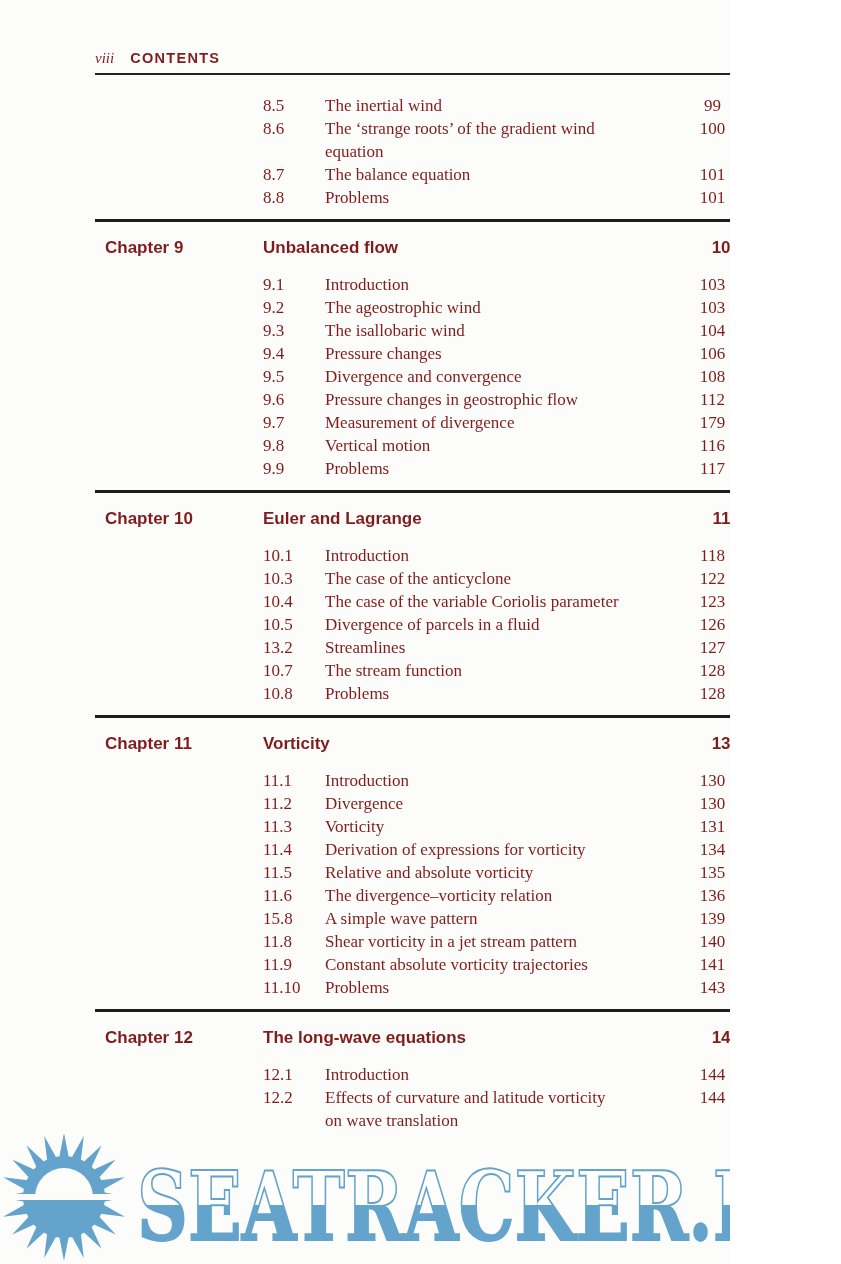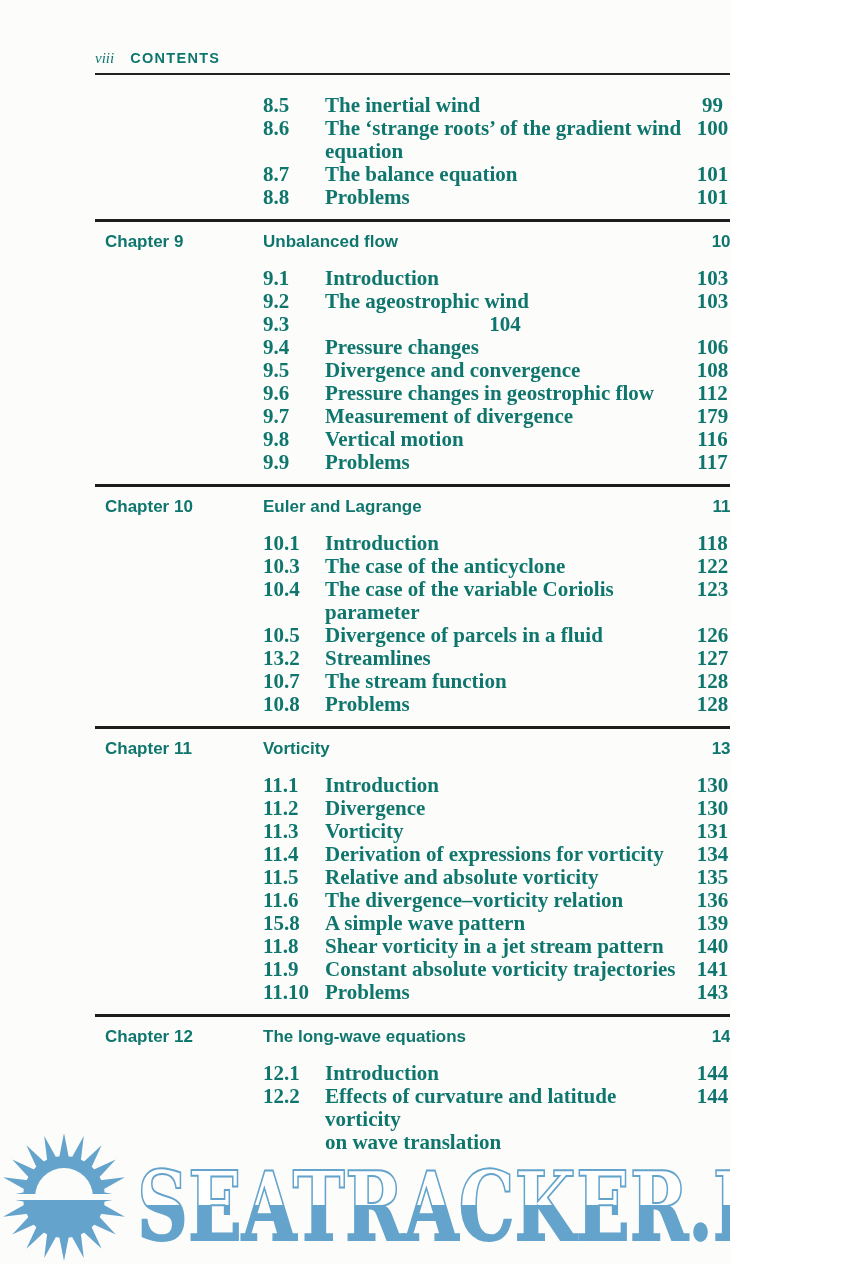--- a/index.html
+++ b/index.html
@@ -1,58 +1,57 @@
 <!DOCTYPE html>
 <html><head>
 <meta charset="utf-8">
 <style>
   html,body{margin:0;padding:0;}
   .page{
     position:relative;
     width:730px;height:1264px;
     background:#fcfcfa;
-    color:#0f766e;
+    color:#7f1d1d;
     font-family:"Liberation Serif",serif;
     overflow:hidden;
   }
   .content{
     position:absolute;
     left:95px;top:50px;
     width:645px;
   }
   
   .page-header{display:flex;align-items:baseline;gap:16px;}
   .folio{font:italic 15px "Liberation Serif",serif;}
   .running-head{font:bold 14.5px "Liberation Sans",sans-serif;letter-spacing:1.3px;}
   .head-rule{height:2px;background:#222;margin-top:6px;}
   
   .toc-section.with-chapter{
     margin-top:10px;
     border-top:3px solid #1d1d1d;
-    padding-top:8px;
+    padding-top:14px;
   }
   .toc-section.no-chapter{margin-top:19px;}
   .chapter-row{
     display:grid;
     grid-template-columns:168px 1fr 60px;
     font-family:"Liberation Sans",sans-serif;
     font-weight:bold;
     font-size:17px;
     line-height:23px;
     margin-bottom:14px;
   }
   .chapter-label{padding-left:10px;}
   .chapter-page{text-align:right;}
   .items{}
   .toc-row{
     display:grid;
     grid-template-columns:168px 62px 360px 1fr;
-    font-size:21px;
+    font-size:17px;
     line-height:23px;
-    font-weight:bold;
   }
   .sec-num{}
   .sec-title{white-space:pre-line;}
   .sec-page{text-align:center;}
   
   .watermark{
     position:absolute;
     left:0;bottom:0;
     width:841px;height:130px;
     pointer-events:none;
@@ -120,20 +119,21 @@
   <div class="toc-row">
     <div class="col-spacer"></div>
     <div class="sec-num">9.2</div>
     <div class="sec-title">The ageostrophic wind</div>
     <div class="sec-page">103</div>
   </div>
 
   <div class="toc-row">
     <div class="col-spacer"></div>
     <div class="sec-num">9.3</div>
+    <div class="sec-title">The isallobaric wind</div>
     <div class="sec-page">104</div>
   </div>
 
   <div class="toc-row">
     <div class="col-spacer"></div>
     <div class="sec-num">9.4</div>
     <div class="sec-title">Pressure changes</div>
     <div class="sec-page">106</div>
   </div>
 

